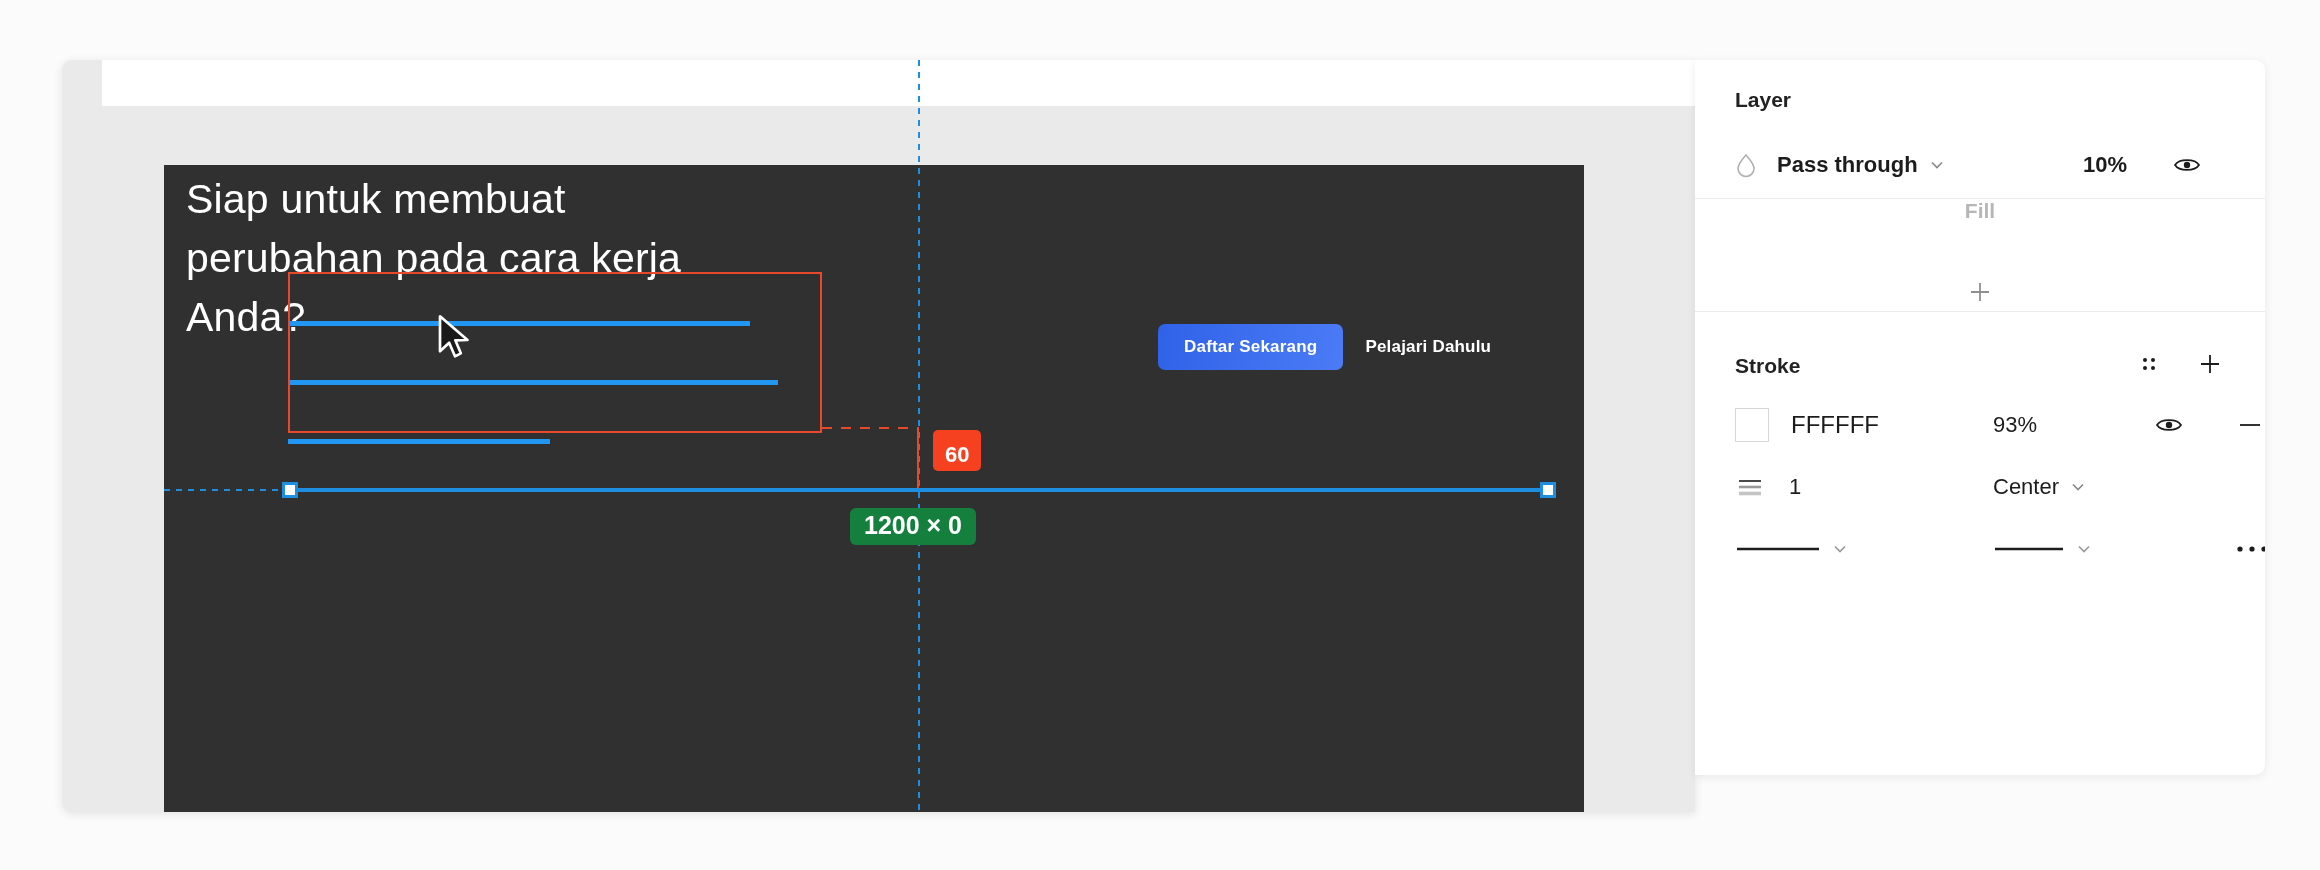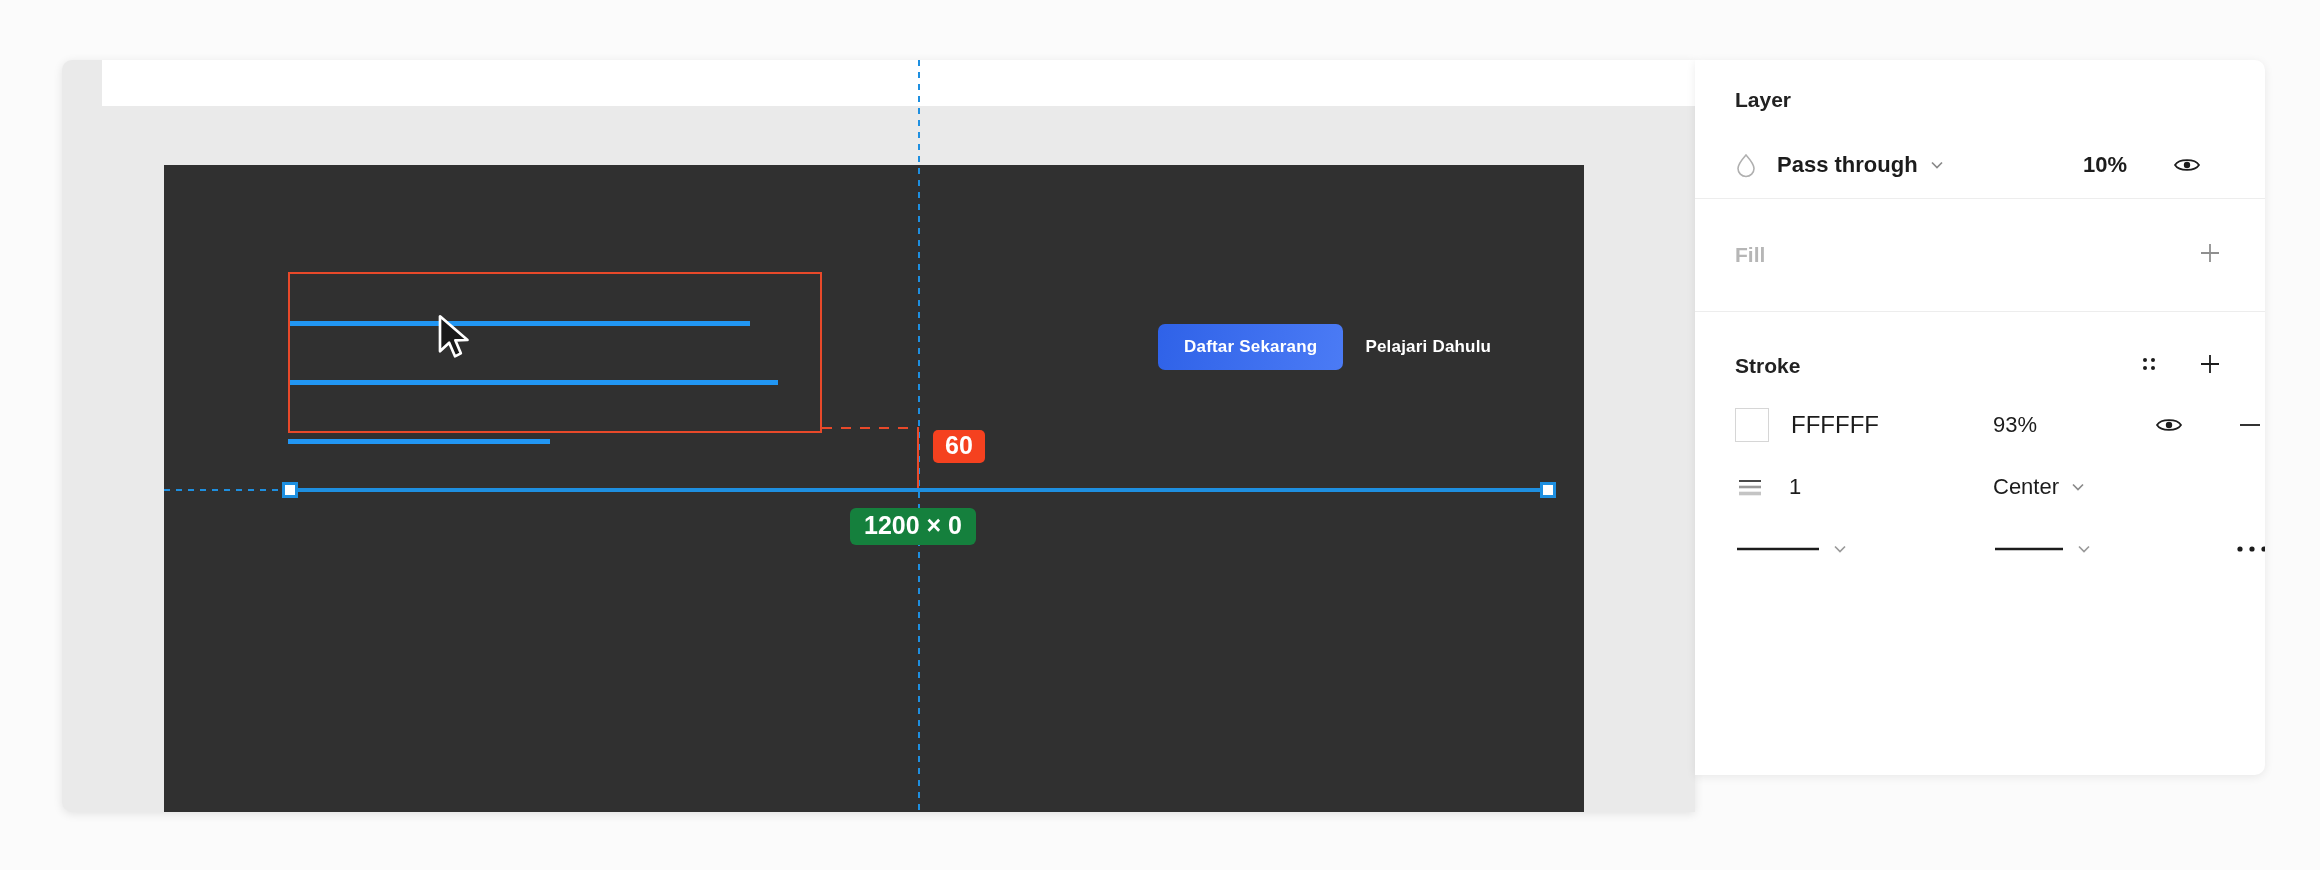--- a/index.html
+++ b/index.html
@@ -69,22 +69,22 @@
     width:97px;height:2px;
     background:repeating-linear-gradient(to right,#e8492a 0px,#e8492a 10px,transparent 10px,transparent 19px);
   }
   #measure-vert{
     position:absolute;left:855px;top:367px;
     width:2px;height:63px;background:#e8492a;
   }
   #measure-badge{
     position:absolute;left:871px;top:370px;
     background:#f5411f;color:#fff;
-    font-size:25px;font-weight:700;
-    padding:3px 12px 5px;border-radius:5px;
+    font-size:22px;font-weight:700;
+    padding:14px 12px 5px;border-radius:5px;
     line-height:1;
   }
 
   
   #selection-line{
     position:absolute;left:226px;top:428px;
     width:1259px;height:4px;background:#1e8fe0;
   }
   #left-dashed-guide{
     position:absolute;left:102px;top:429px;
@@ -149,21 +149,21 @@
   #layer-header{margin-bottom:20px;}
   #layer-row{height:66px;font-weight:bold;}
   .blend-icon{width:28px;margin-right:14px;display:flex;align-items:center;}
   #blend-mode-value{font-size:22px;color:#1c1c1c;}
   .chev{margin-left:10px;display:inline-flex;}
   #layer-opacity{
     font-size:22px;color:#1c1c1c;position:absolute;left:388px;
   }
   .eye-btn{position:absolute;left:478px;display:flex;align-items:center;cursor:pointer;}
 
-  #fill-section{height:112px;display:flex;align-items:center;justify-content:space-between;}
+  #fill-section{height:112px;display:flex;align-items:center;justify-content:space-between;flex-direction:column;}
   #fill-label{font-size:21px;font-weight:700;color:#b6b6b6;}
 
   #stroke-section{padding-top:26px;padding-bottom:22px;}
   #stroke-header{height:56px;justify-content:space-between;}
   .header-actions{display:flex;align-items:center;gap:34px;}
   #stroke-color-row{height:62px;position:relative;}
   .color-swatch{
     width:32px;height:32px;background:#fff;
     border:1px solid #d6d6d6;margin-right:22px;cursor:pointer;
   }
@@ -182,20 +182,21 @@
 </style>
 </head>
 <body>
 
 <div id="canvas-panel">
 
   <div id="frame-white-strip"></div>
 
   <div id="artboard"></div>
 
+  <div id="hero-heading">Siap untuk membuat perubahan pada cara kerja Anda?</div>
 
   <div class="sel-underline" id="sel-ul-1"></div>
   <div class="sel-underline" id="sel-ul-2"></div>
   <div class="sel-underline" id="sel-ul-3"></div>
 
   <div id="text-select-box"></div>
 
   <div id="cta-row">
     <button id="cta-primary">Daftar Sekarang</button>
     <span id="cta-secondary">Pelajari Dahulu</span>

